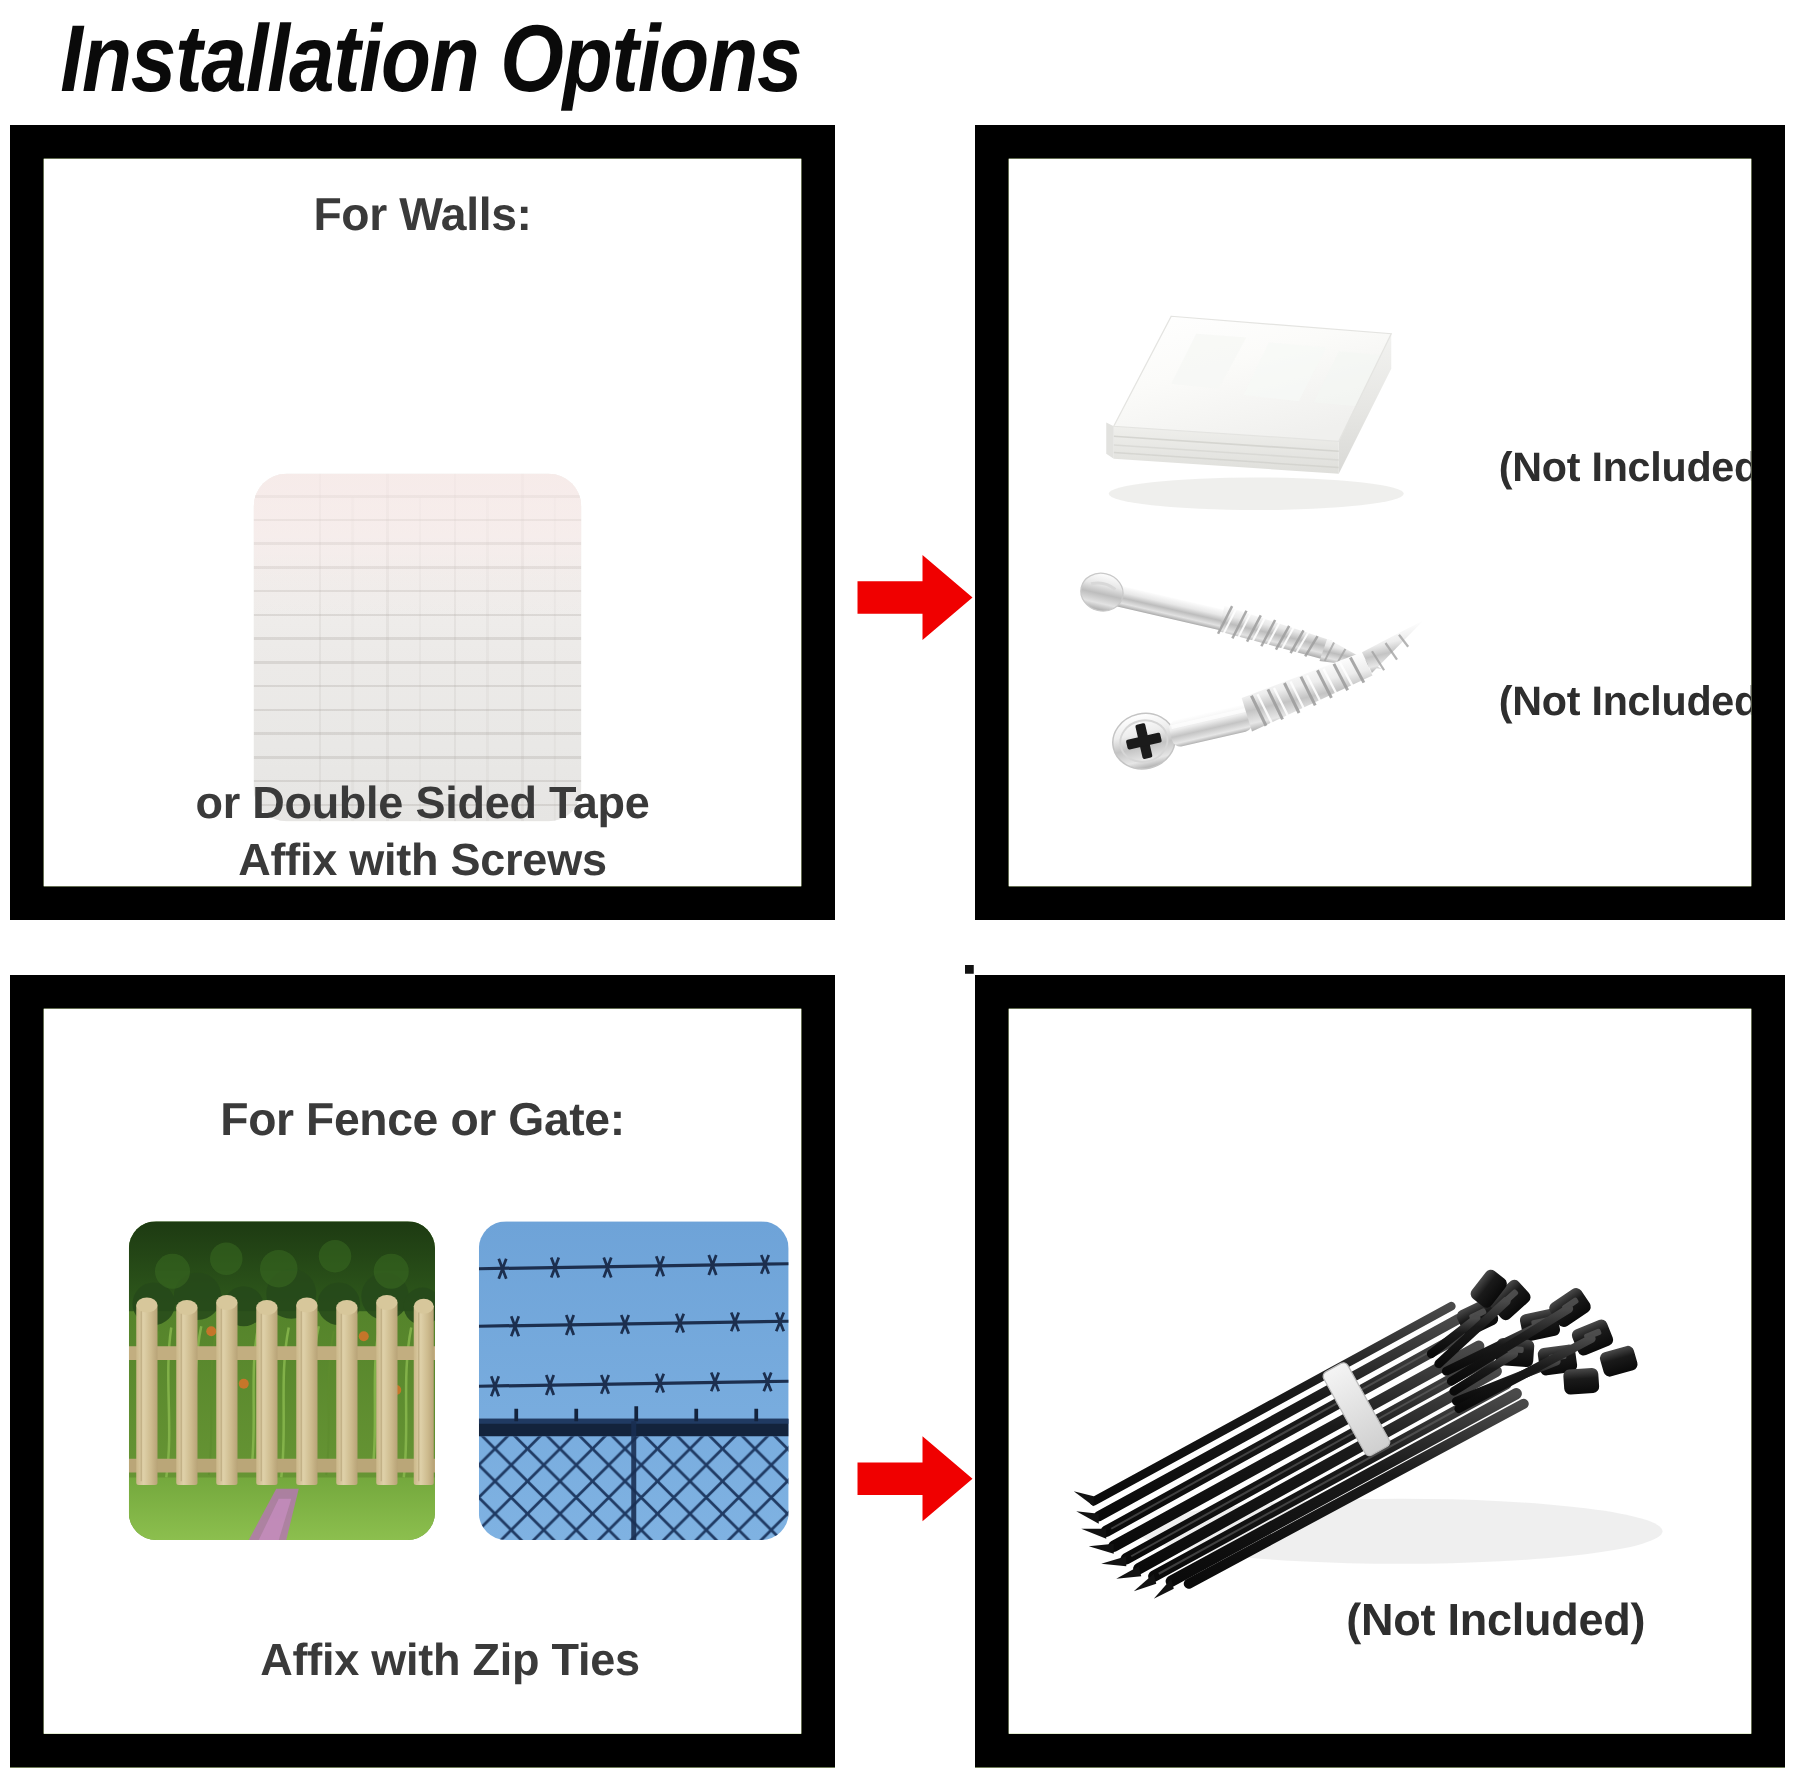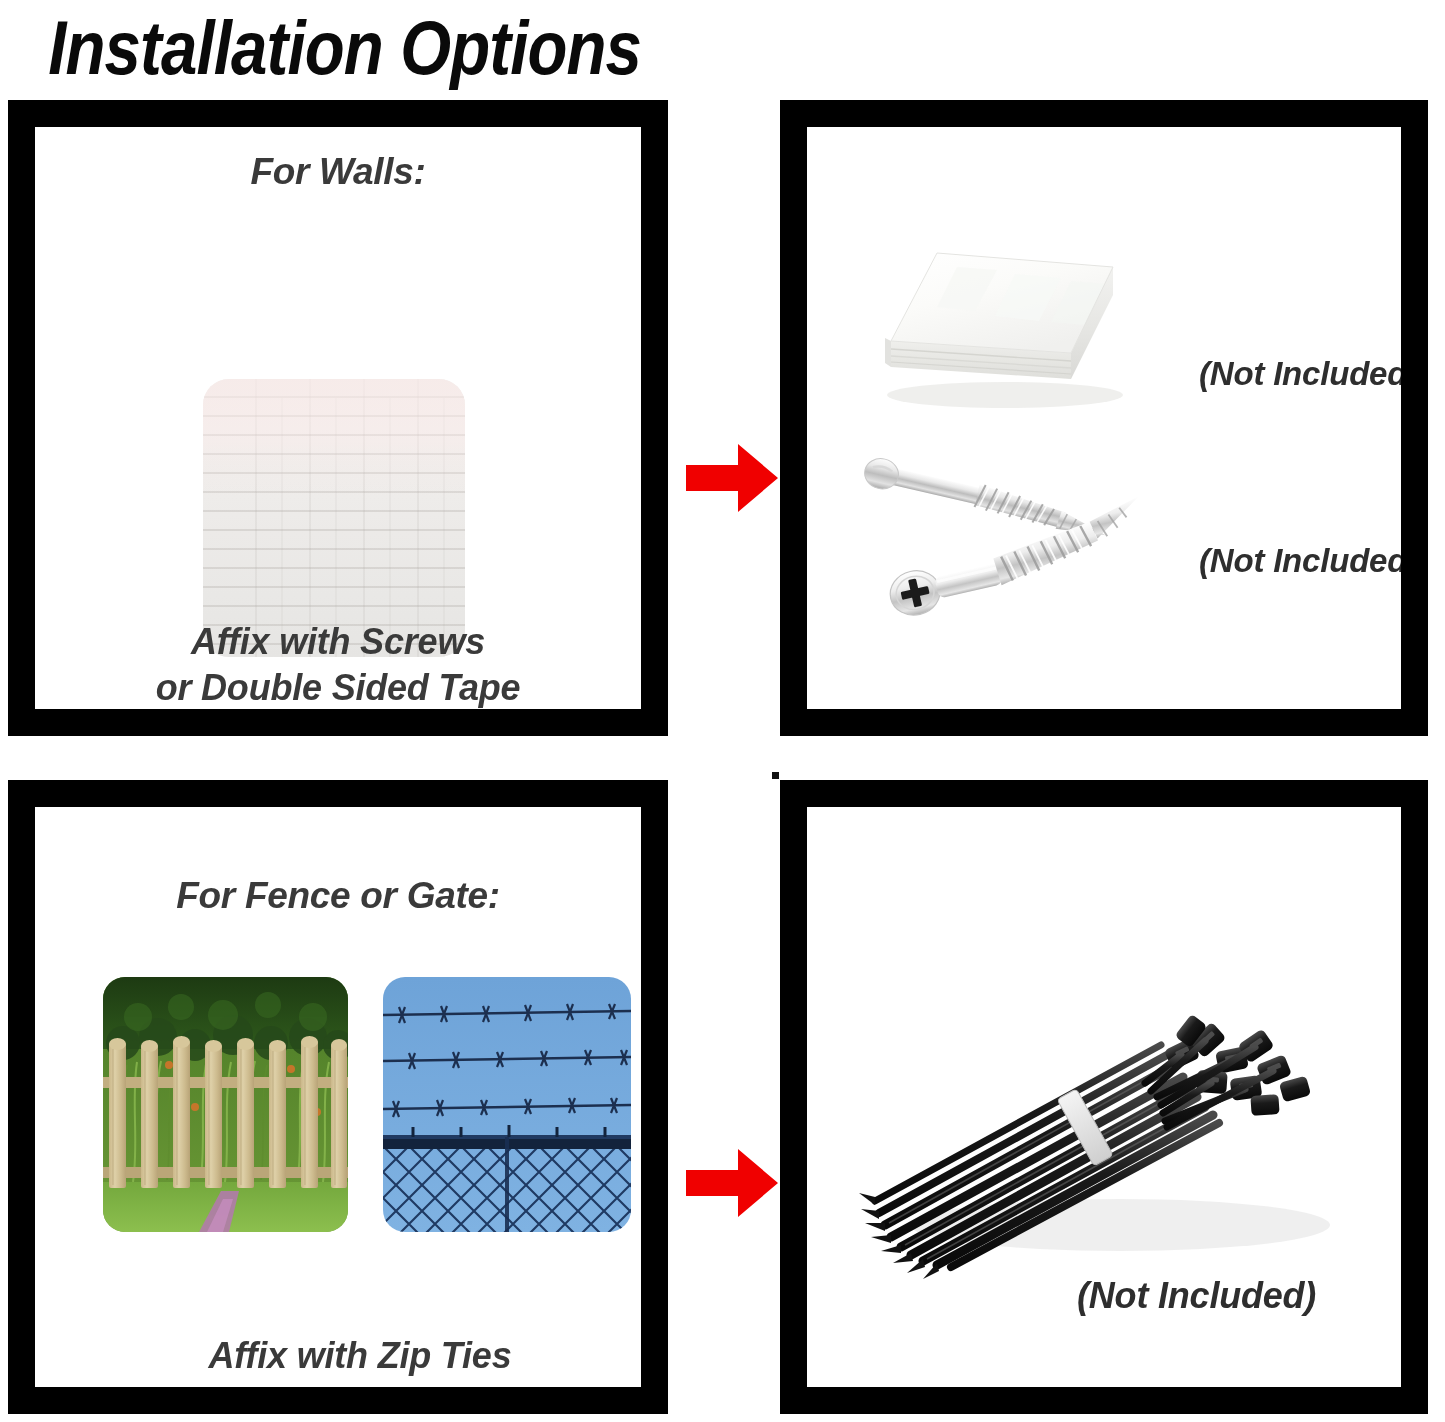--- a/index.html
+++ b/index.html
@@ -40,21 +40,20 @@
   .grid {
     position: absolute;
     left: 0; top: 96px;
     width: 1445px; height: 1326px;
   }
   .panel {
     position: absolute;
     background: #bef264;
     border: 27px solid #000000;
     box-sizing: border-box;
-    font-style: italic;
   }
   .panel-tl { left: 8px;   top: 4px;   width: 660px; height: 636px; }
   .panel-tr { left: 780px; top: 4px;   width: 648px; height: 636px; }
   .panel-bl { left: 8px;   top: 684px; width: 660px; height: 634px; }
   .panel-br { left: 780px; top: 684px; width: 648px; height: 634px; }
 
   .panel-inner {
     position: relative;
     width: 100%;
     height: 100%;
@@ -206,22 +205,22 @@
 
       <div class="wall-swatch">
         <div class="brick-base"></div>
         <div class="brick-rows"></div>
         <div class="brick-verts"></div>
         <div class="brick-verts2"></div>
         <div class="brick-tint"></div>
       </div>
 
       <div class="caption" style="top:492px;">
+        <div>or Double Sided Tape</div>
         <div>Affix with Screws</div>
-        <div>or Double Sided Tape</div>
       </div>
     </div>
   </div>
 
   <div class="arrow" style="left:684px; top:345px;">
     <svg viewBox="0 0 96 74" xmlns="http://www.w3.org/2000/svg">
       <polygon points="2,24 54,24 54,3 94,37 54,71 54,50 2,50" fill="#F00000"></polygon>
     </svg>
   </div>
 
@@ -556,21 +555,21 @@
               <path d="M174,150 L174,160"></path>
             <path d="M222,150 L222,160"></path>
           </g>
 
           <rect x="0" y="172" width="248" height="83" fill="url(#mesh)"></rect>
 
           <rect x="122" y="160" width="4" height="95" fill="#1a2f52" opacity="0.9"></rect>
         </svg>
       </div>
 
-      <div class="caption" style="top:526px;margin-left:44px;">Affix with Zip Ties</div>
+      <div class="caption" style="top:498px;margin-left:44px;">Affix with Zip Ties</div>
     </div>
   </div>
 
   <div class="arrow" style="left:684px; top:1050px;">
     <svg viewBox="0 0 96 74" xmlns="http://www.w3.org/2000/svg">
       <polygon points="2,24 54,24 54,3 94,37 54,71 54,50 2,50" fill="#F00000"></polygon>
     </svg>
   </div>
 
   <div class="panel panel-br">

